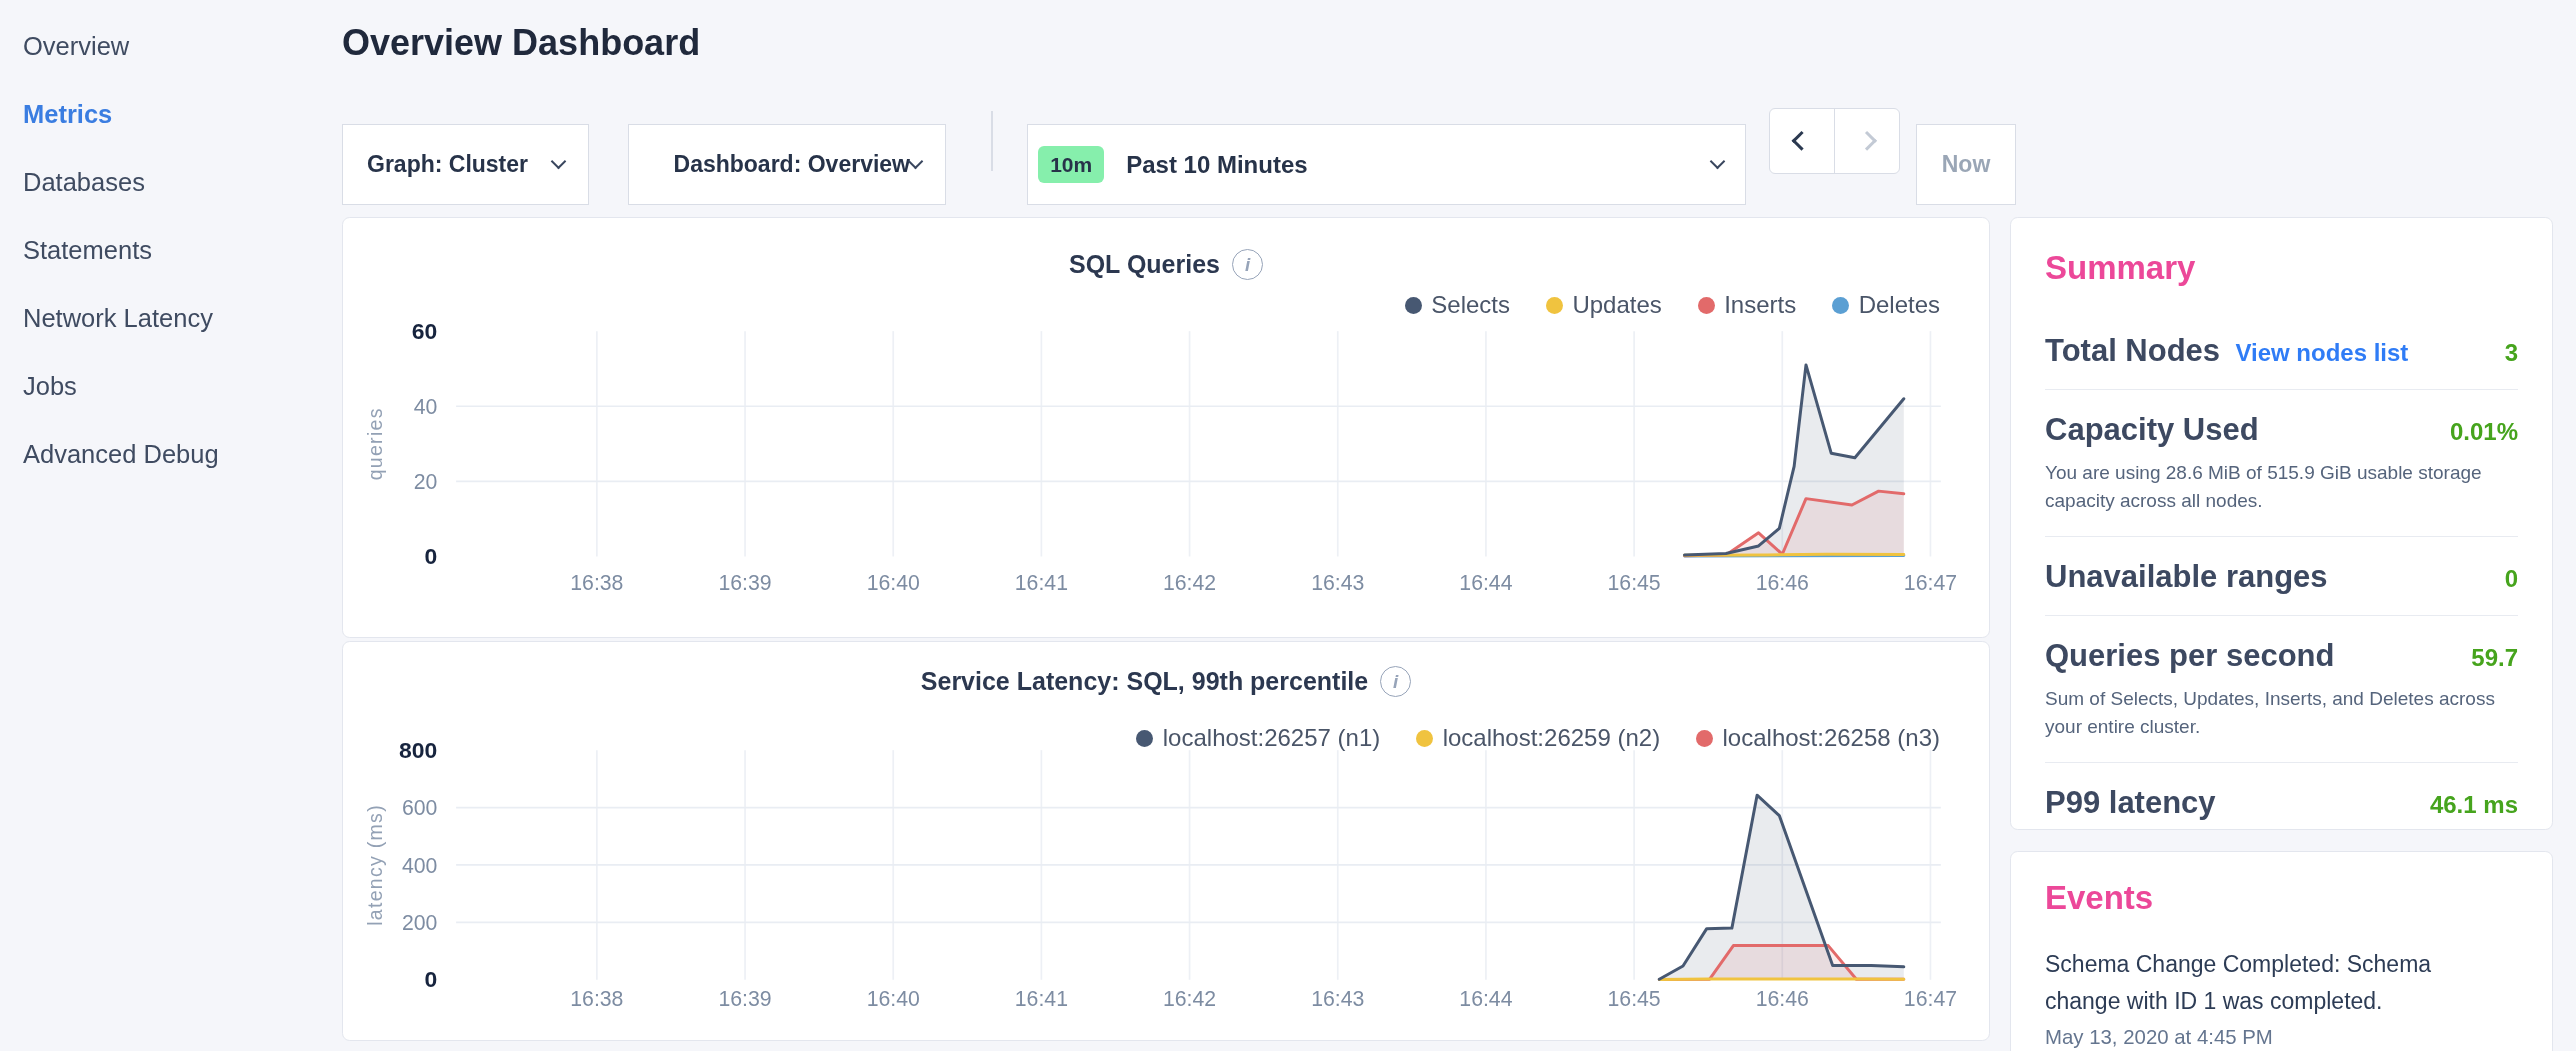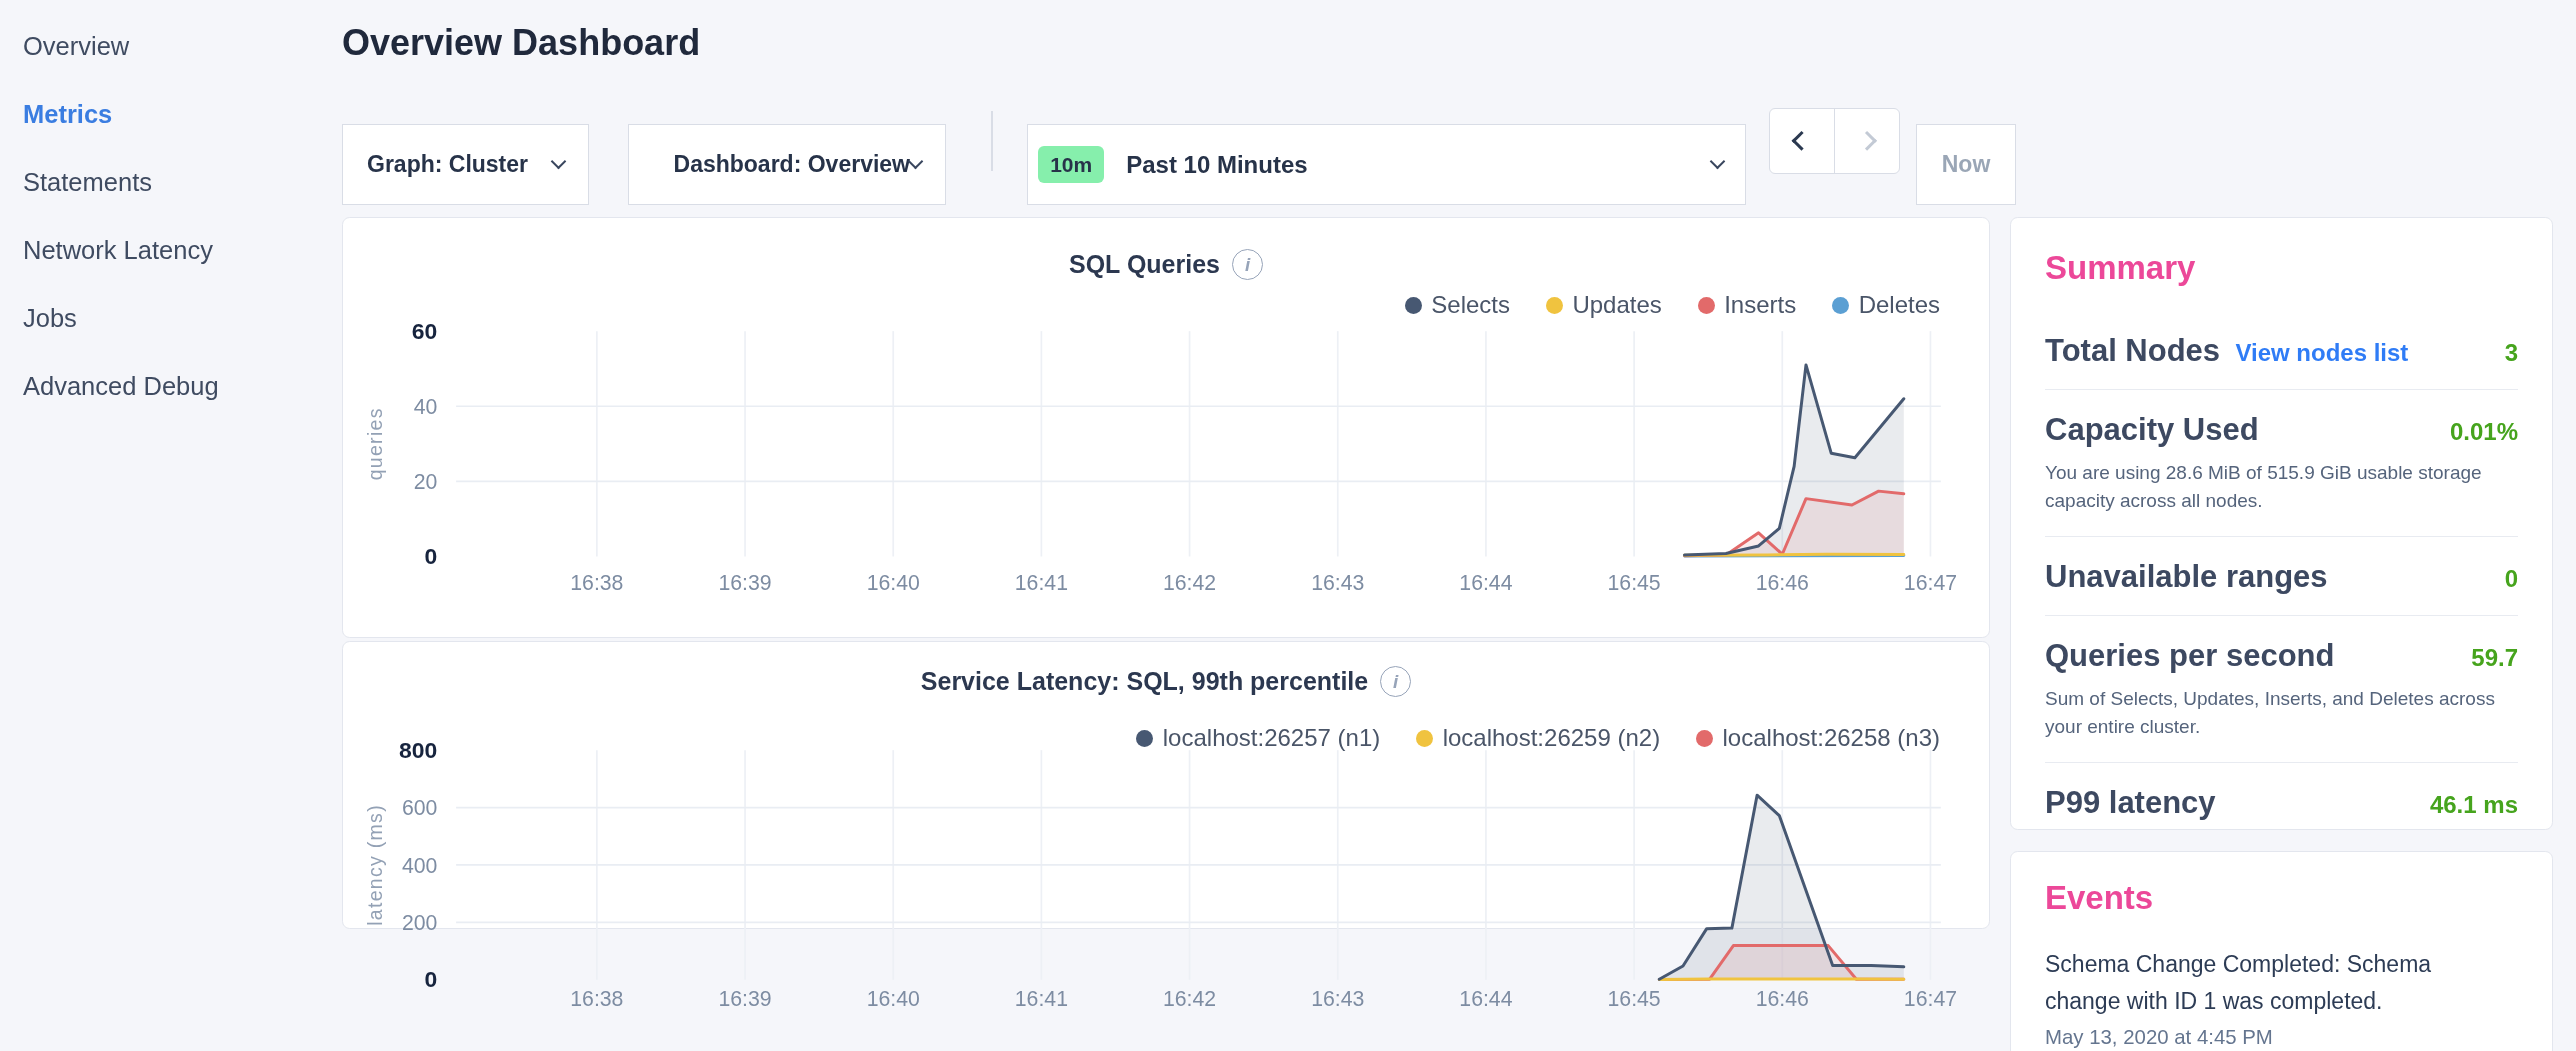--- a/index.html
+++ b/index.html
@@ -45,21 +45,21 @@
     background:#fff; border:1.7px solid #d9dde6; border-radius:6px; display:flex; }
   .arrow-btn { flex:1; display:flex; align-items:center; justify-content:center; background:none; border:none; cursor:pointer; }
   .arrow-btn + .arrow-btn { border-left:1.7px solid #d9dde6; }
   .chev.left  { width:13.6px; height:13.6px; transform:rotate(135deg); border-color:#2b3950; border-width:3.4px; }
   .chev.right { width:13.6px; height:13.6px; transform:rotate(-45deg); border-color:#c3cad5; border-width:3.4px; }
   #nowbtn { left:1574px; width:100px; justify-content:center; color:#9aa6b6; }
   
   .panel { position:absolute; background:#fff; border:1.7px solid #e3e6ee; border-radius:7.7px; }
   .charts { position:absolute; left:342px; top:217px; width:1648px; }
   #panel-sql { left:0; top:0; width:1648px; height:421px; }
-  #panel-lat { left:0; top:424px; width:1648px; height:288px; }
+  #panel-lat { left:0; top:424px; width:1648px; height:400px; }
   .chart-title {
     position:absolute; left:0; right:0; text-align:center;
     font-size:25px; font-weight:bold; color:#2c3850;
     display:flex; align-items:center; justify-content:center; gap:12px;
   }
   #panel-sql .chart-title { top:31px; }
   #panel-lat .chart-title { top:24px; }
   .info-icon {
     width:31px; height:31px; border:1.7px solid #97a4b9; border-radius:50%;
     color:#97a4b9; font-size:18.7px; font-weight:bold; font-style:italic;
@@ -86,20 +86,21 @@
   .sum-desc { margin-top:10.2px; font-size:19px; color:#55647c; line-height:1.5; }
   .event-msg { margin-top:29px; font-size:23px; color:#2d3c55; line-height:1.6; width:434px; }
   .event-time { margin-top:6.8px; font-size:20.4px; color:#64758f; }
 </style>
 </head>
 <body>
 
 <nav class="sidebar">
   <div class="nav-item">Overview</div>
   <div class="nav-item active">Metrics</div>
+  <div class="nav-item">Databases</div>
   <div class="nav-item">Statements</div>
   <div class="nav-item">Network Latency</div>
   <div class="nav-item">Jobs</div>
   <div class="nav-item">Advanced Debug</div>
 </nav>
 
 <h1 class="page-title">Overview Dashboard</h1>
 
 <div class="controls">
   <button class="ctl" id="dd-graph">

